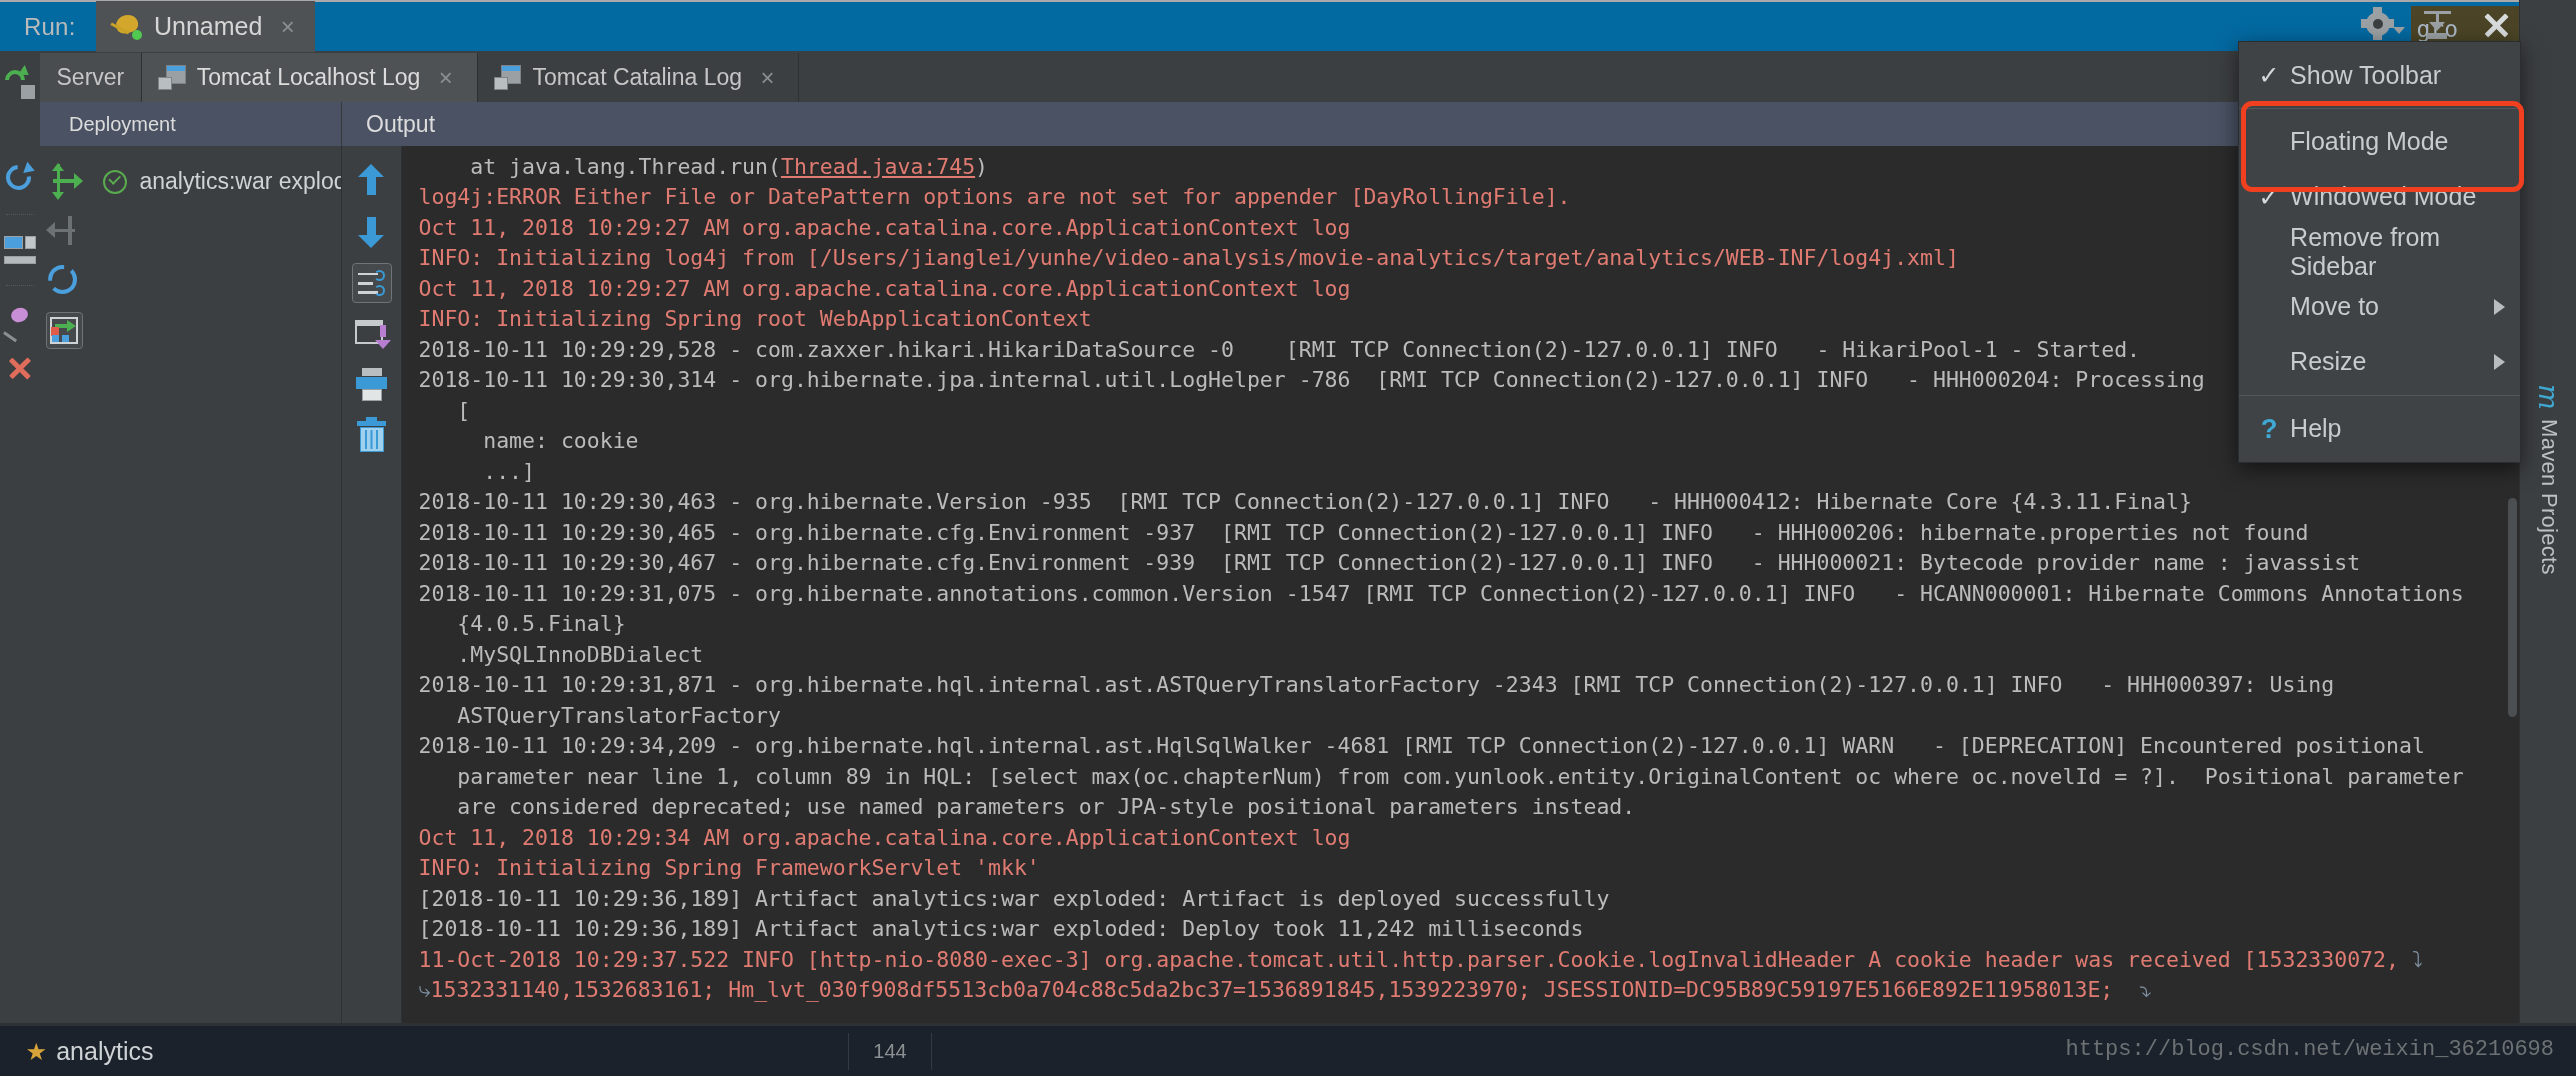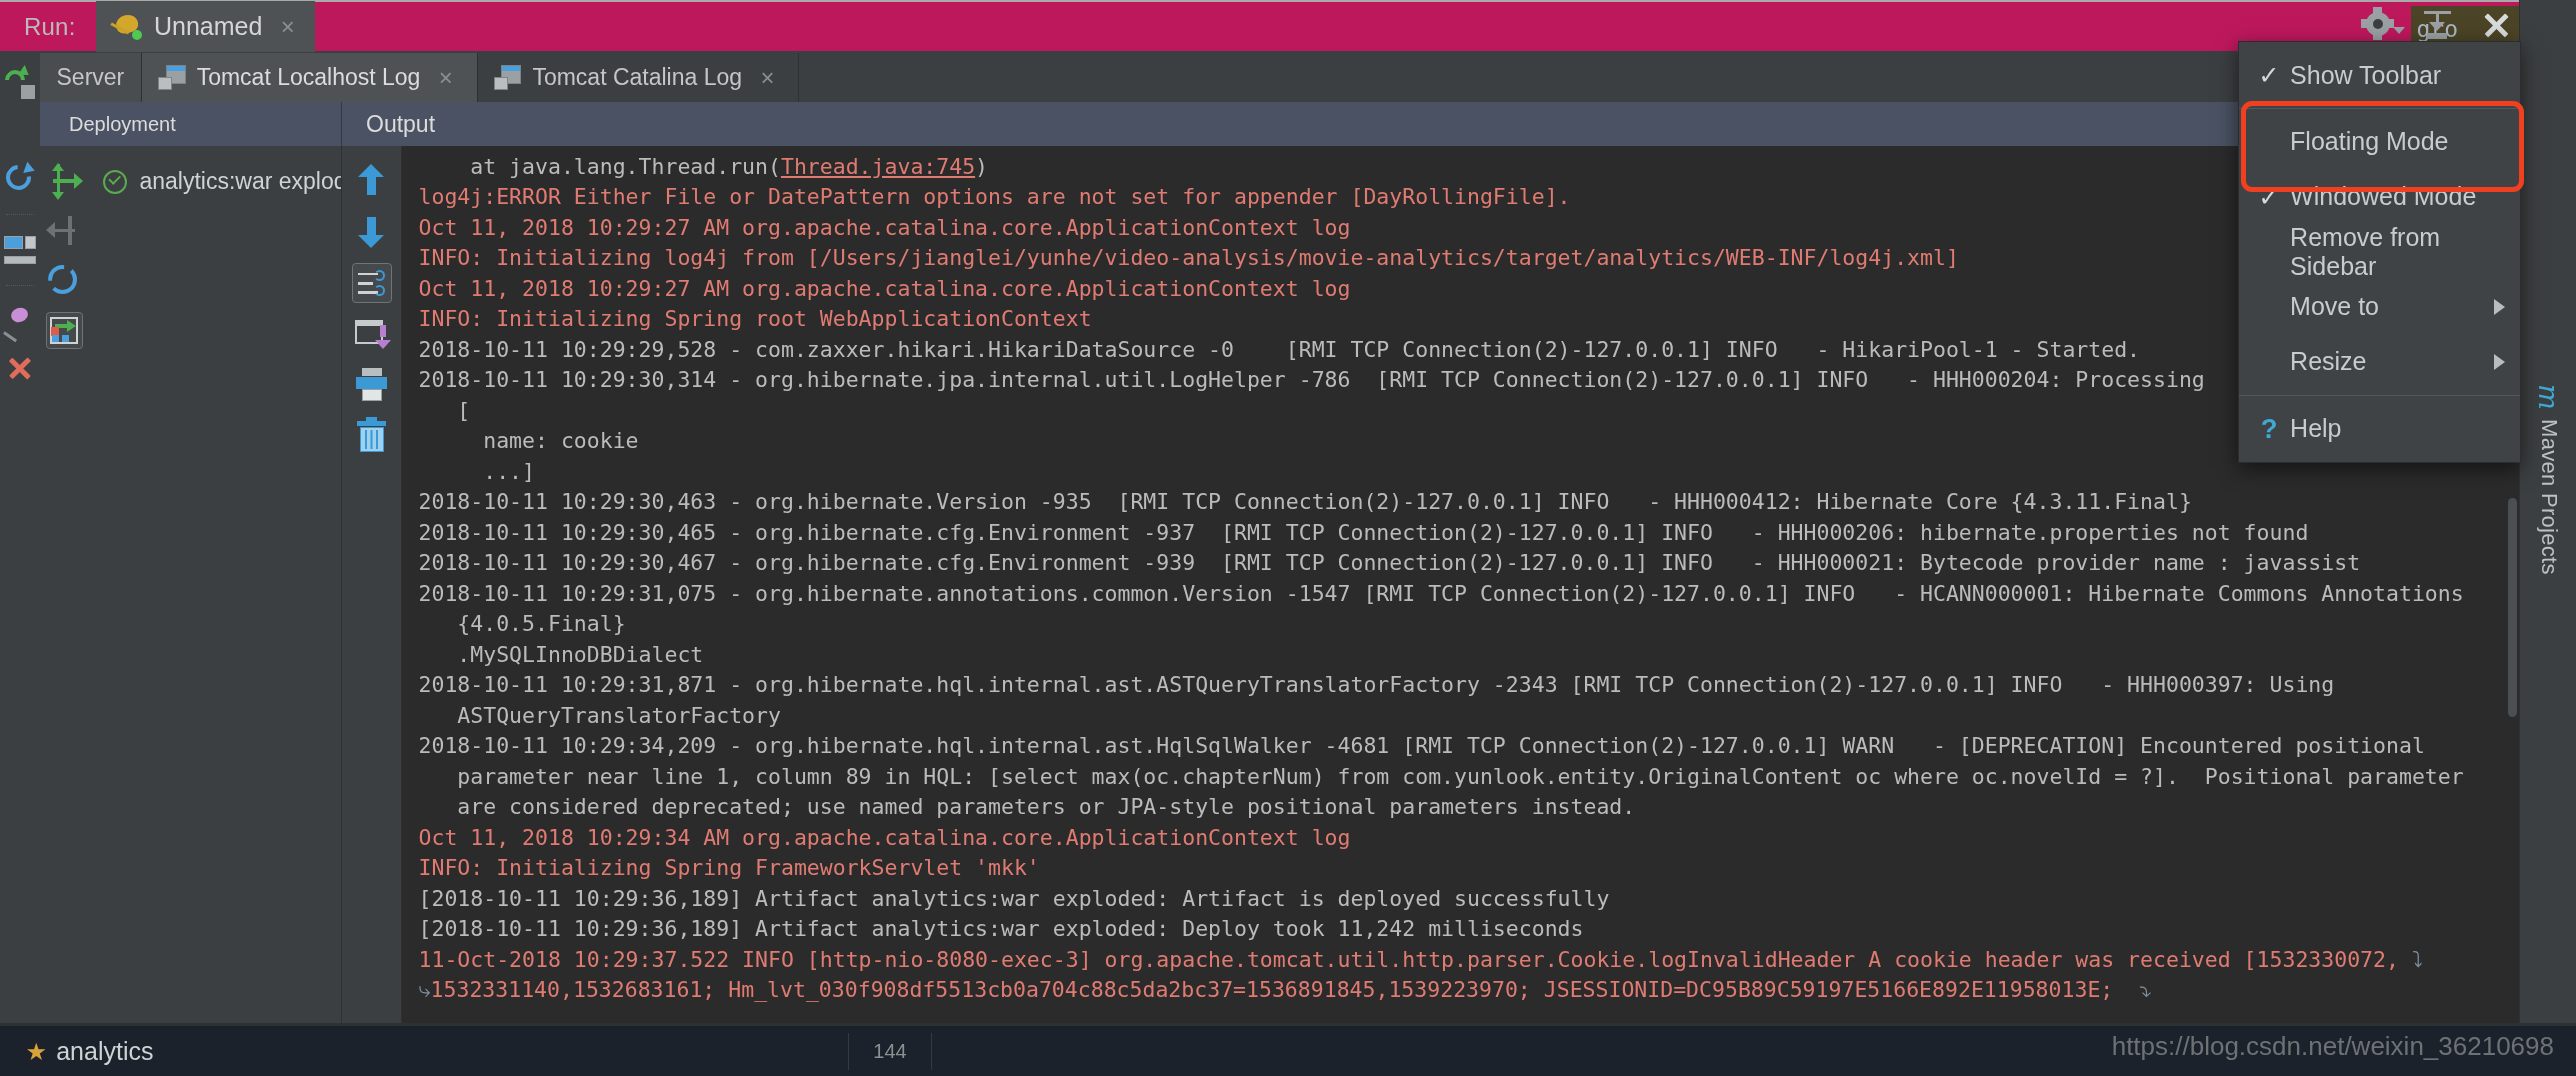--- a/index.html
+++ b/index.html
@@ -12,21 +12,21 @@
   #app {
     position: relative;
     width: 2576px; height: 1077px;
     background: #3c3f41;
   }
 
   
   .run-bar {
     position: absolute; left: 0; top: 0;
     width: 2576px; height: 51px;
-    background: #be185d;
+    background: #0369a1;
     border-top: 2.7px solid #a9a9a9;
     display: flex; align-items: center;
   }
   .run-label {
     color: #bbbbbb; font-size: 24px;
     padding: 0 20px 0 24px;
     letter-spacing: 0.2px;
   }
   .run-tab {
     height: 51px; display: flex; align-items: center;
@@ -443,22 +443,22 @@
   .sb-star { color: #d8a43a; font-size: 24px; padding: 0 9.1px 0 25.6px; }
   .sb-project { color: #cfd3d5; font-size: 25px; }
   .sb-cell {
     color: #8d9093; font-size: 20px;
     padding: 0 24px; height: 51px; display: flex; align-items: center;
   }
   .sb-div { width: 0.9px; height: 37px; background: #323a43; }
   .sb-spacer { flex: 1; }
   .watermark {
     position: absolute; right: 22px; bottom: 14.6px;
-    color: #6e7275; font-size: 26px;
-    font-family: Liberation Sans, sans-serif;
+    color: #6e7275; font-size: 22px;
+    font-family: Liberation Mono, monospace;
     z-index: 25;
   }
 
   
   .bottom-strip {
     position: absolute; left: 0; bottom: 51px;
     width: 2576px; height: 2.7px; background: #2e3133;
   }
 </style>
 </head>

